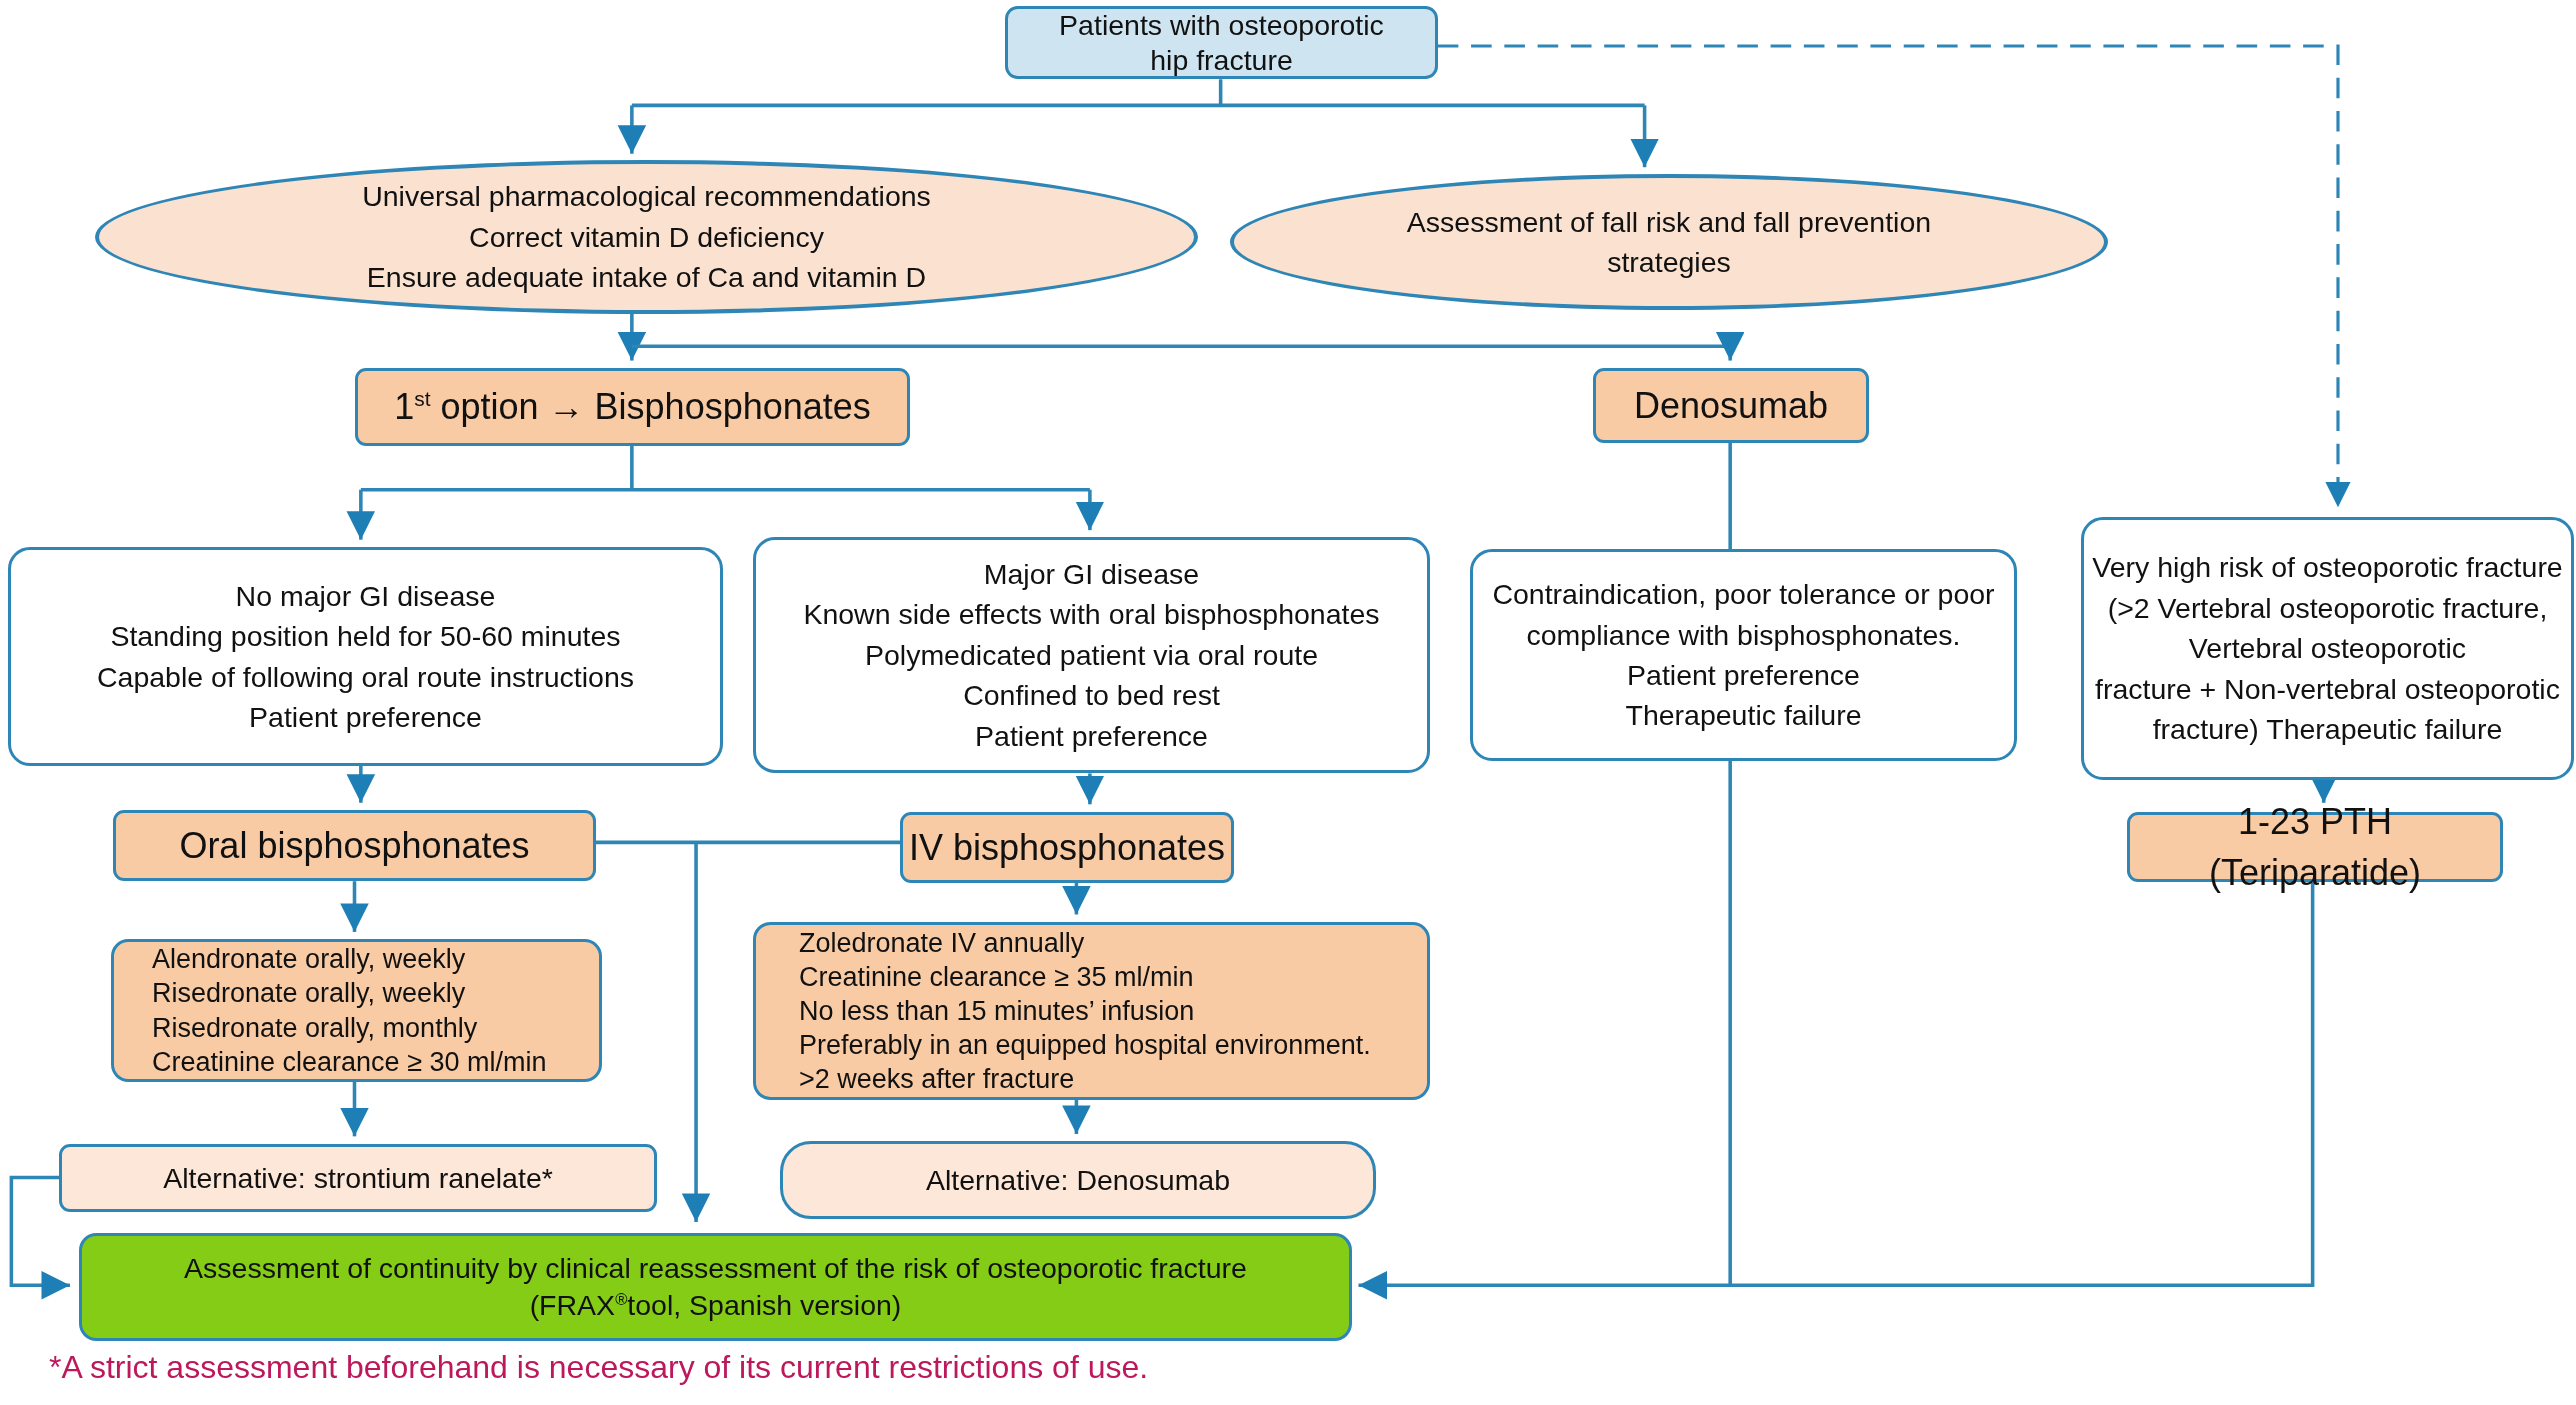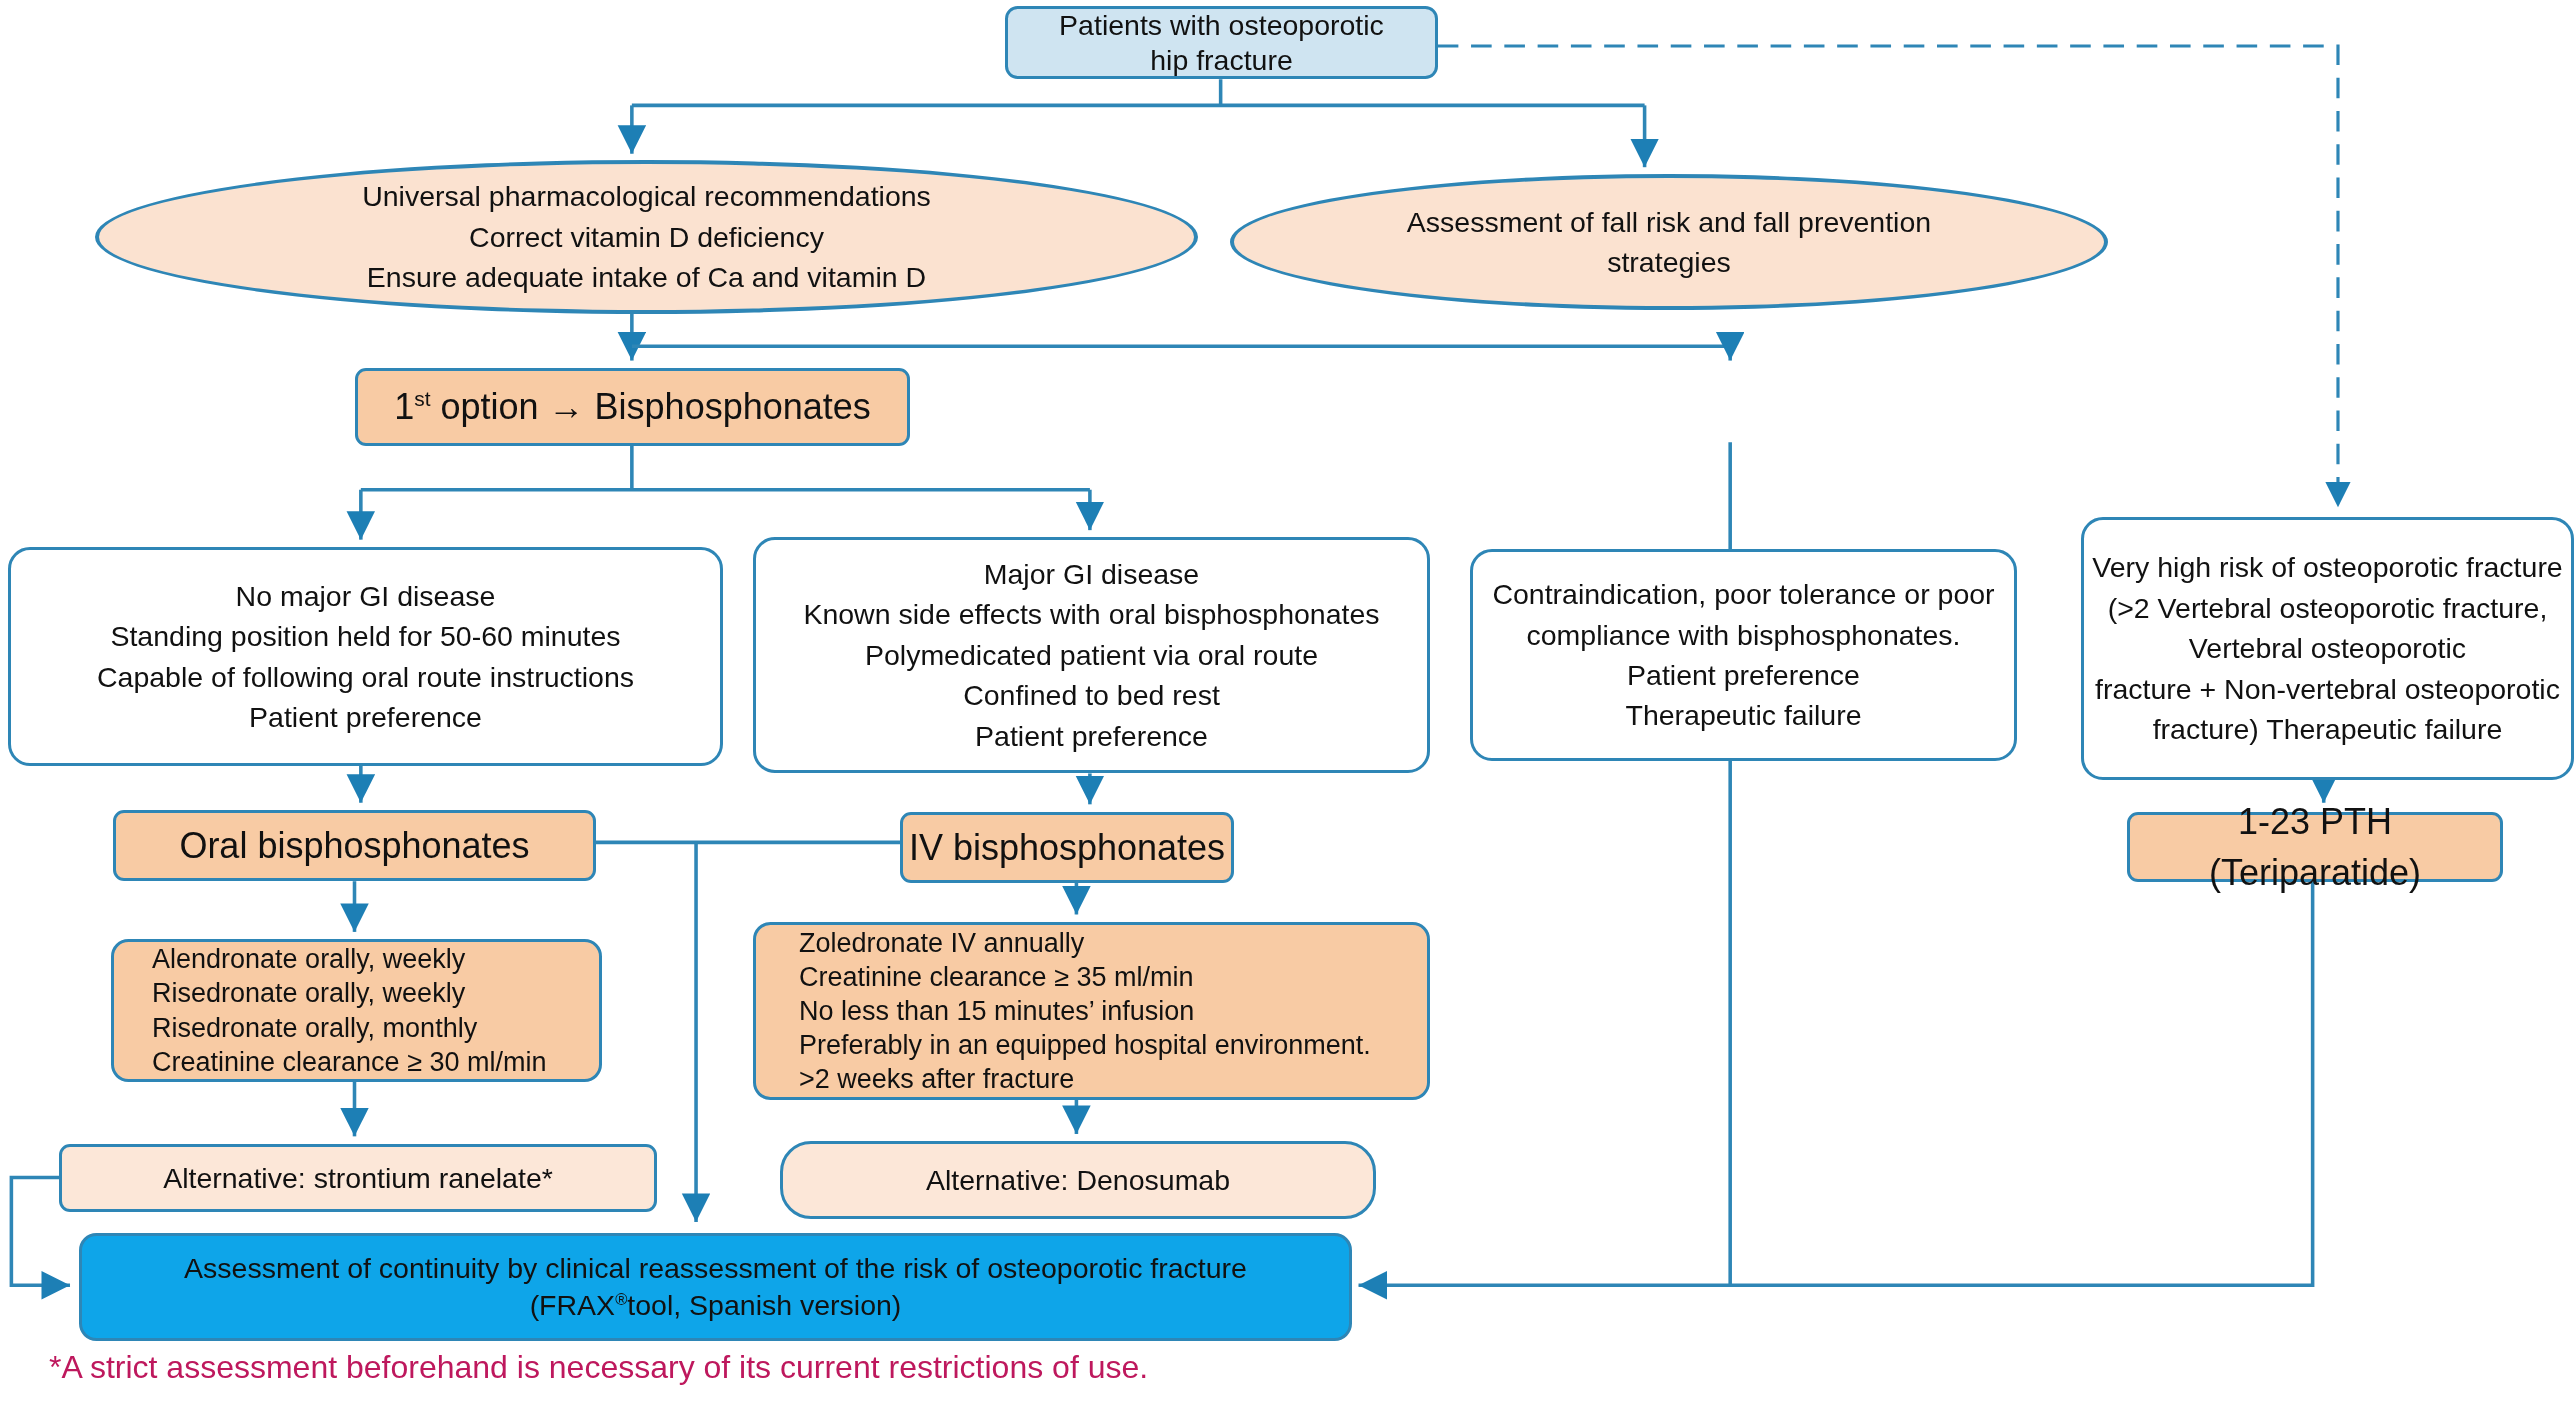--- a/index.html
+++ b/index.html
@@ -26,21 +26,21 @@
     text-align: center;
     background: #ffffff;
     border: 3.2px solid #2e86b6;
     line-height: 1.42;
   }
   .multiline { white-space: pre-line; }
   .ellipse { border-radius: 50%; border-width: 4px; background: #fbe2d0; }
   .fill-blue   { background: #cfe4f1; }
   .fill-peach  { background: #f8cba4; }
   .fill-alt    { background: #fce7d8; }
-  .fill-assess { background: #0ea5e9; }
+  .fill-assess { background: #84cc16; }
   .white       { background: #ffffff; }
   .r14 { border-radius: 11px; }
   .r16 { border-radius: 12.7px; }
   .r22 { border-radius: 17.4px; }
   .r28 { border-radius: 22px; }
   .fs34 { font-size: 27px; }
   .fs36 { font-size: 28.5px; }
   .fs40 { font-size: 36px; }
   .left-text {
     justify-content: flex-start;
@@ -101,20 +101,21 @@
 Correct vitamin D deficiency
 Ensure adequate intake of Ca and vitamin D</div>
 
   <div class="node ellipse fs36 multiline" style="left:1230px; top:174px; width:878px; height:136px;">Assessment of fall risk and fall prevention
 strategies</div>
 
   <div class="node fill-peach r14 fs40" style="left:355px; top:368px; width:555px; height:78px;">
     <span><span>1</span><span class="sup">st</span><span> option → Bisphosphonates</span></span>
   </div>
 
+  <div class="node fill-peach r14 fs40" style="left:1593px; top:368px; width:276px; height:75px;">Denosumab</div>
 
   <div class="node white r28 fs36 multiline" style="left:8px; top:547px; width:715px; height:219px;">No major GI disease
 Standing position held for 50-60 minutes
 Capable of following oral route instructions
 Patient preference</div>
 
   <div class="node white r28 fs36 multiline" style="left:753px; top:537px; width:677px; height:236px;">Major GI disease
 Known side effects with oral bisphosphonates
 Polymedicated patient via oral route
 Confined to bed rest

